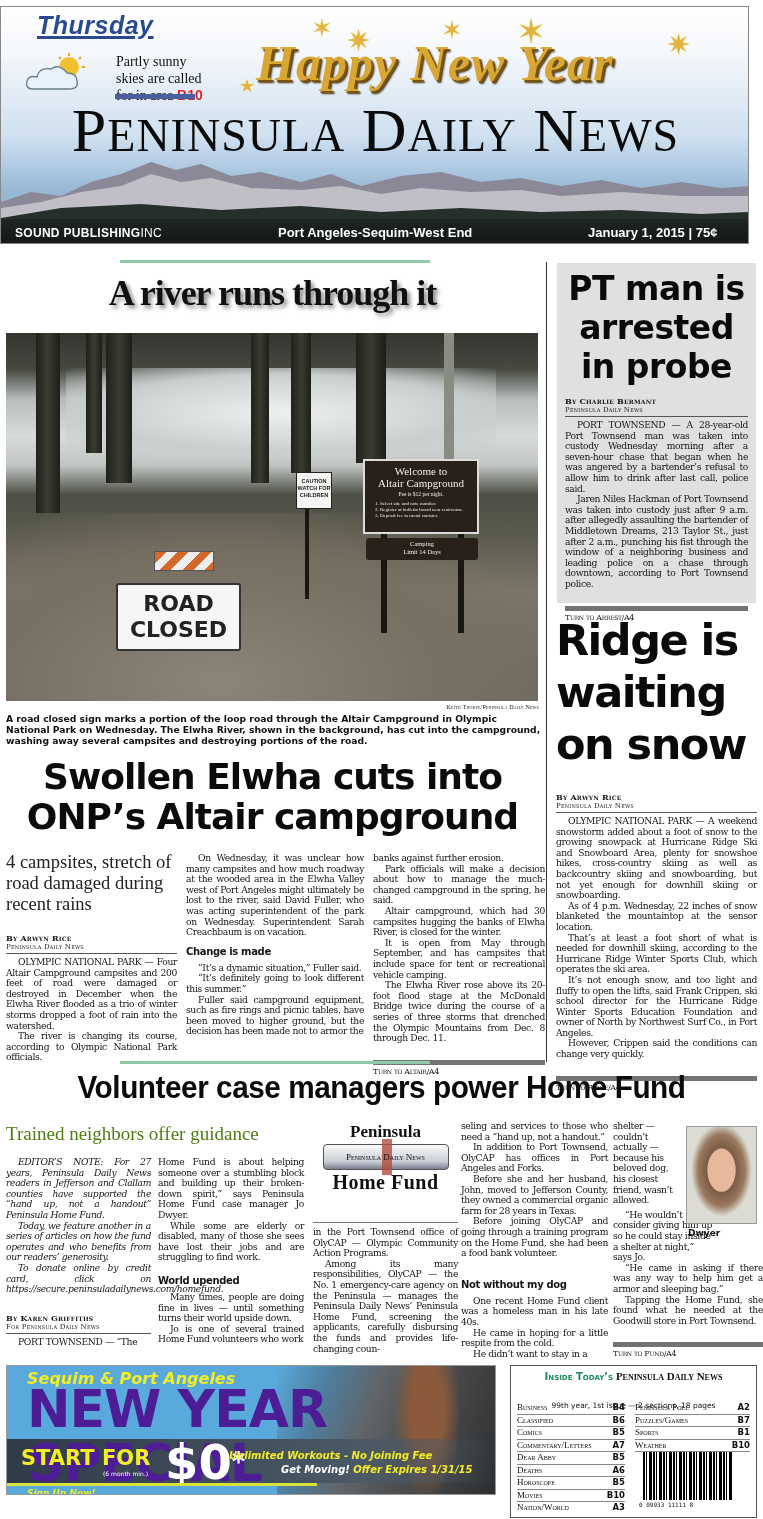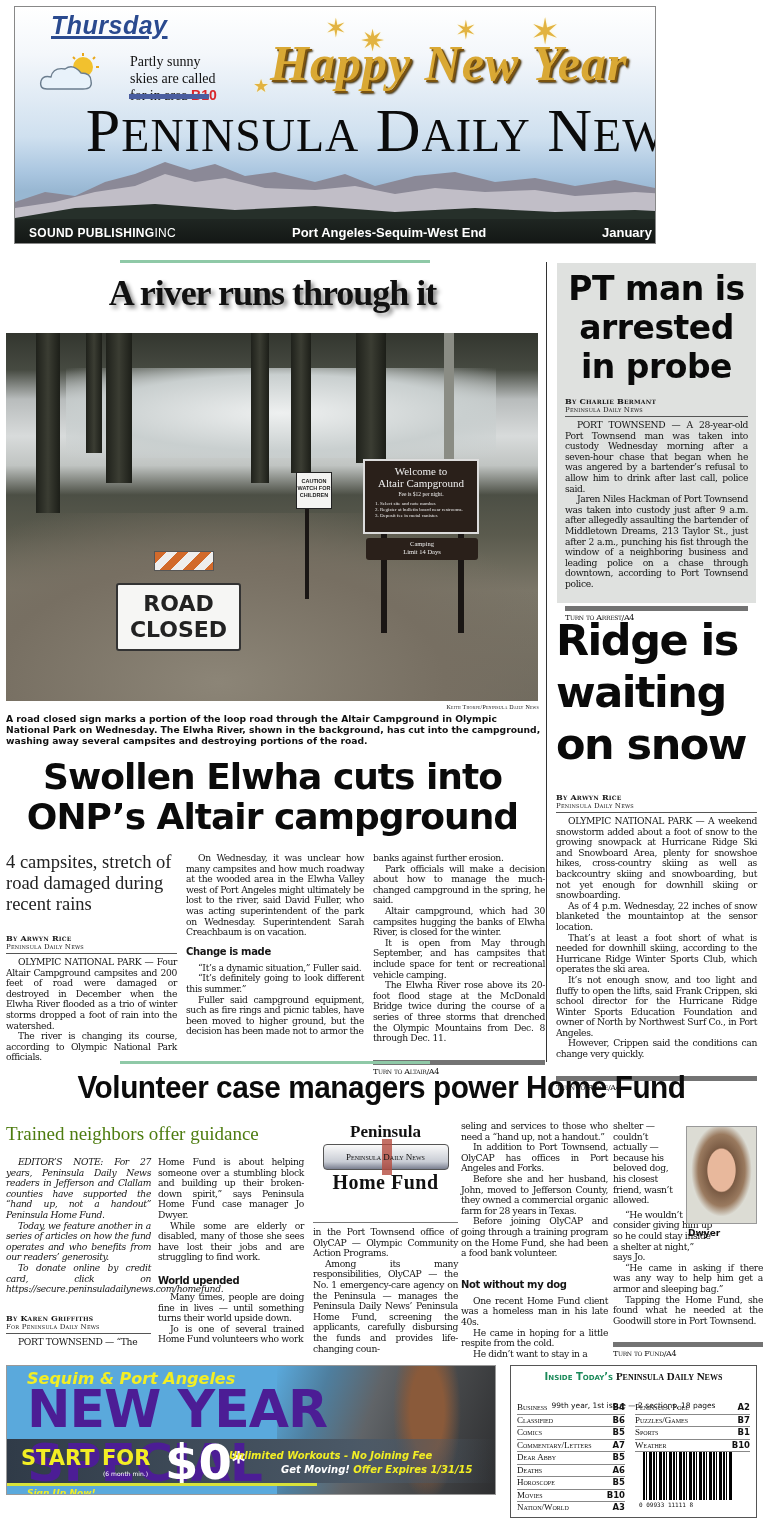--- a/index.html
+++ b/index.html
@@ -1,20 +1,20 @@
 <!DOCTYPE html>
 <html><head>
 <meta charset="utf-8">
 <style>
 *{box-sizing:border-box;margin:0;padding:0}
 html,body{width:763px;height:1519px;background:#fff;overflow:hidden}
 body{position:relative;font-family:"DejaVu Serif",serif;color:#111}
 .abs{position:absolute}
 
-#mast{left:14px;top:6px;width:642px;height:238px;border:1px solid #888;overflow:hidden;
+#mast{left:0;top:6px;width:749px;height:238px;border:1px solid #888;overflow:hidden;
   background:linear-gradient(#ffffff 0%,#f4f7fb 20%,#cfe0ef 55%,#aac6e0 70%,#98b7d2 78%)}
 #day{left:36px;top:4px;font:italic 900 25px "Liberation Sans",sans-serif;color:#2a4a8f;letter-spacing:.5px;text-decoration:underline;text-decoration-thickness:3px}
 #cloud{left:22px;top:46px;width:70px;height:40px}
 #wx{left:115px;top:46px;font:14px/17px "Liberation Serif",serif;color:#111}
 #wx b{color:#d8262b;font-family:"Liberation Sans",sans-serif}
 #wxbar{left:114px;top:87px;width:80px;height:5px;background:#4a5ea0}
 #hny{left:255px;top:30px;font:italic 900 50px/52px "Liberation Serif",serif;color:#d9a834;
   text-shadow:2px 2px 0 #7a5310,3px 3px 2px #3d2a05;letter-spacing:1px}
 .star{color:#e2b341;font-size:26px;text-shadow:0 0 3px #fff4c0}
 #title{left:0;width:749px;top:92px;text-align:center;font:400 62px/62px "Liberation Serif",serif;color:#0b0b0b;letter-spacing:1px}

